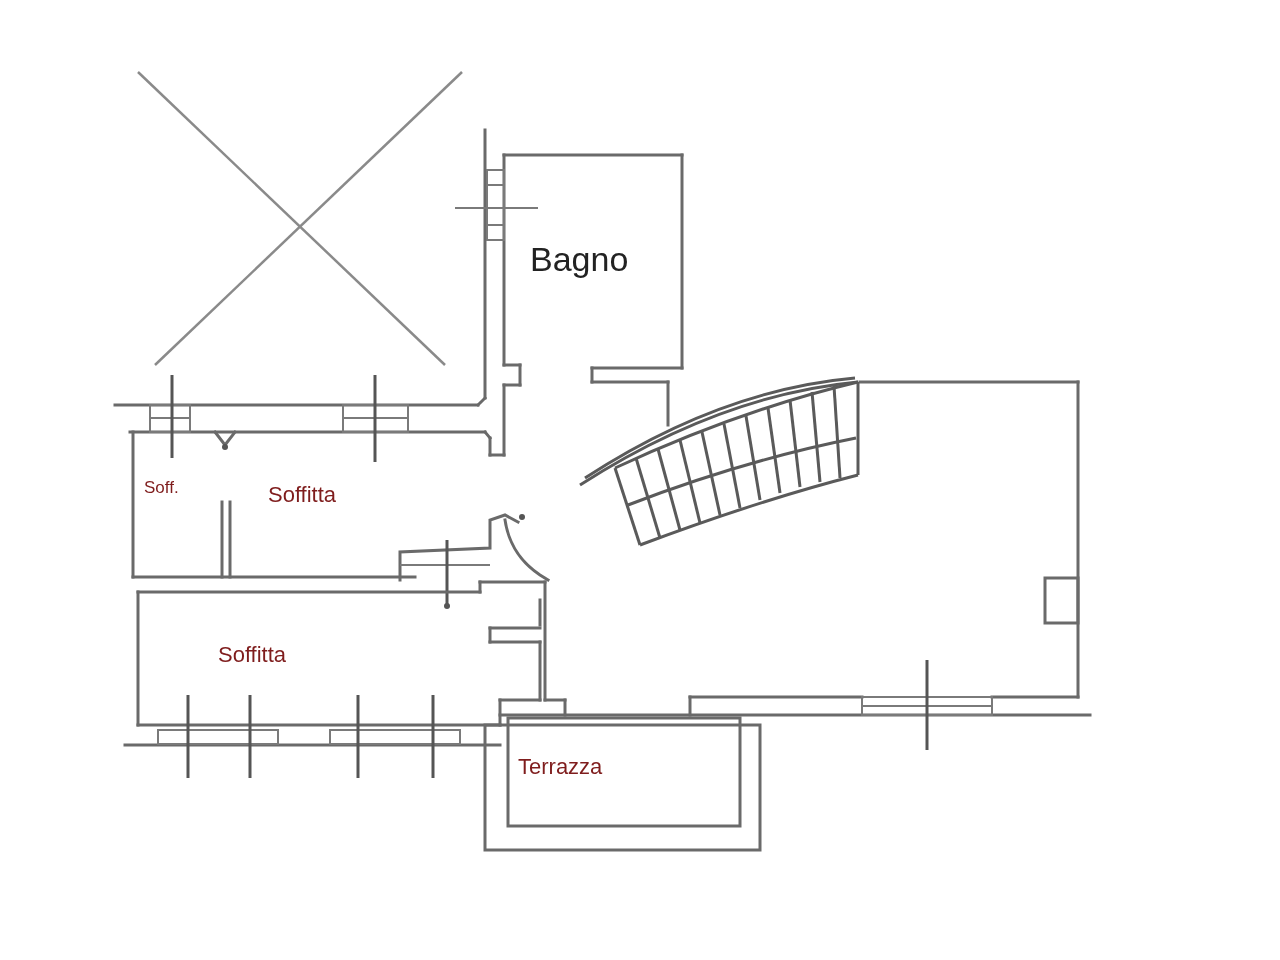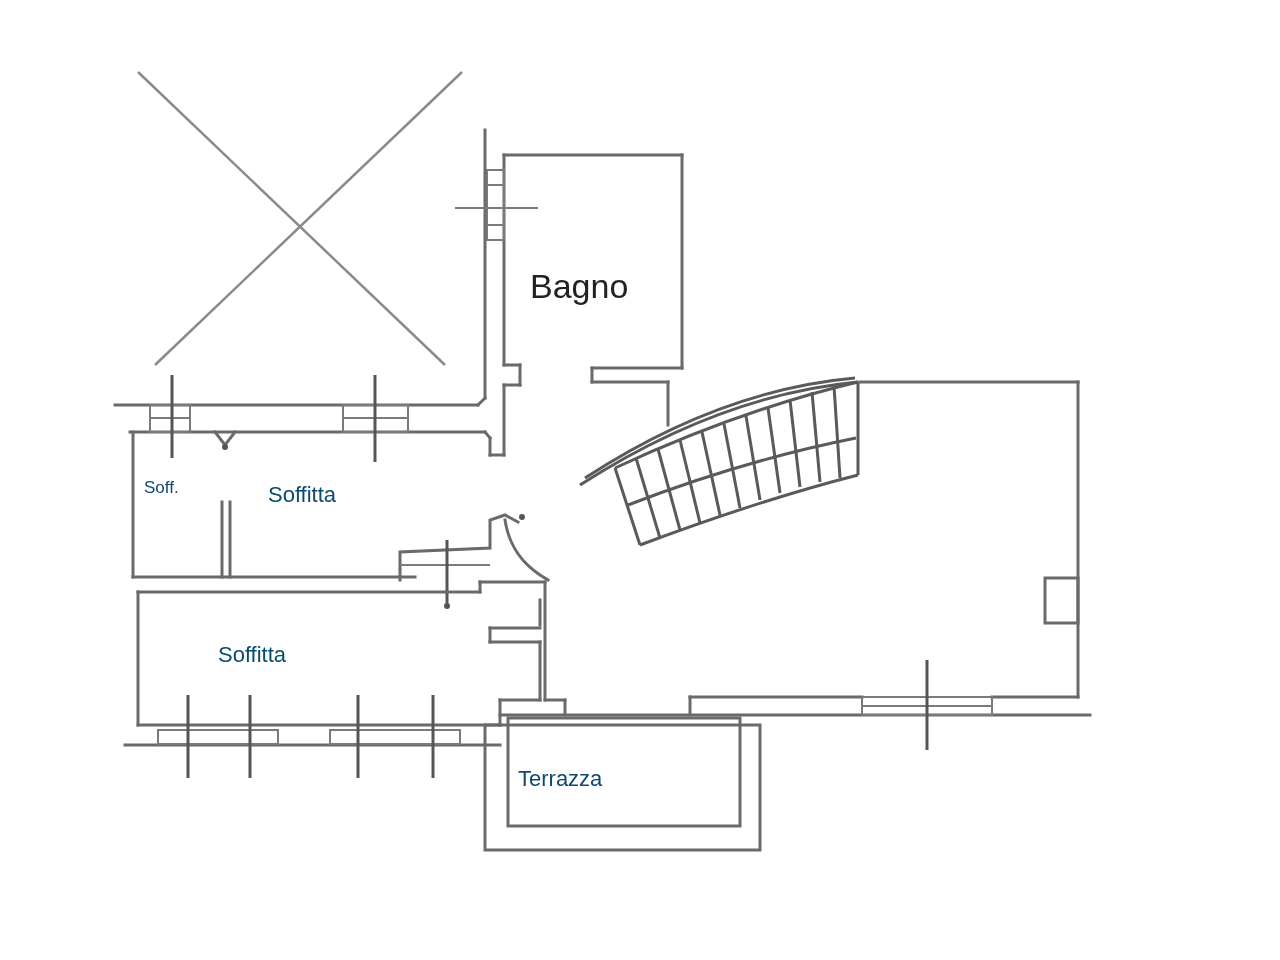--- a/index.html
+++ b/index.html
@@ -3,21 +3,21 @@
   <meta charset="utf-8">
   <style>
     html, body { margin: 0; padding: 0; background: #ffffff; }
     body { width: 1280px; height: 960px; overflow: hidden; position: relative; }
     #plan { position: absolute; left: 0; top: 0; width: 1280px; height: 960px; }
     .wall { stroke: #6a6a6a; stroke-width: 3; fill: none; stroke-linecap: square; }
     .thin { stroke: #7a7a7a; stroke-width: 2; fill: none; }
     .xline { stroke: #8a8a8a; stroke-width: 2.5; fill: none; }
     .tick { stroke: #555; stroke-width: 3; fill: none; }
     .stair { stroke: #5a5a5a; stroke-width: 3; fill: none; }
-    .label { position: absolute; color: #0c4a6e; font-family: "Liberation Sans", sans-serif; white-space: nowrap; }
+    .label { position: absolute; color: #7f1d1d; font-family: "Liberation Sans", sans-serif; white-space: nowrap; }
     .label.bagno { color: #222; font-size: 34px; }
     .label.big { font-size: 22px; }
     .label.small { font-size: 17px; }
   </style>
 </head>
 <body>
 
 <svg id="plan" viewBox="0 0 1280 960" xmlns="http://www.w3.org/2000/svg">
 
   <g>
@@ -145,17 +145,17 @@
     <line class="stair" x1="812" y1="392" x2="820" y2="482"></line>
     <line class="stair" x1="834" y1="386" x2="840" y2="478"></line>
   </g>
 
   <g>
     <rect class="wall" x="485" y="725" width="275" height="125"></rect>
     <rect class="wall" x="508" y="718" width="232" height="108"></rect>
   </g>
 </svg>
 
-<div class="label bagno" style="left:530px; top:240px;margin-top:27px;">Bagno</div>
+<div class="label bagno" style="left:530px; top:240px;">Bagno</div>
 <div class="label big" style="left:268px; top:482px;">Soffitta</div>
 <div class="label big" style="left:218px; top:642px;">Soffitta</div>
 <div class="label small" style="left:144px; top:478px;">Soff.</div>
-<div class="label big" style="left:518px; top:754px;margin-top:12px;">Terrazza</div>
+<div class="label big" style="left:518px; top:754px;">Terrazza</div>
 
 </body></html>

